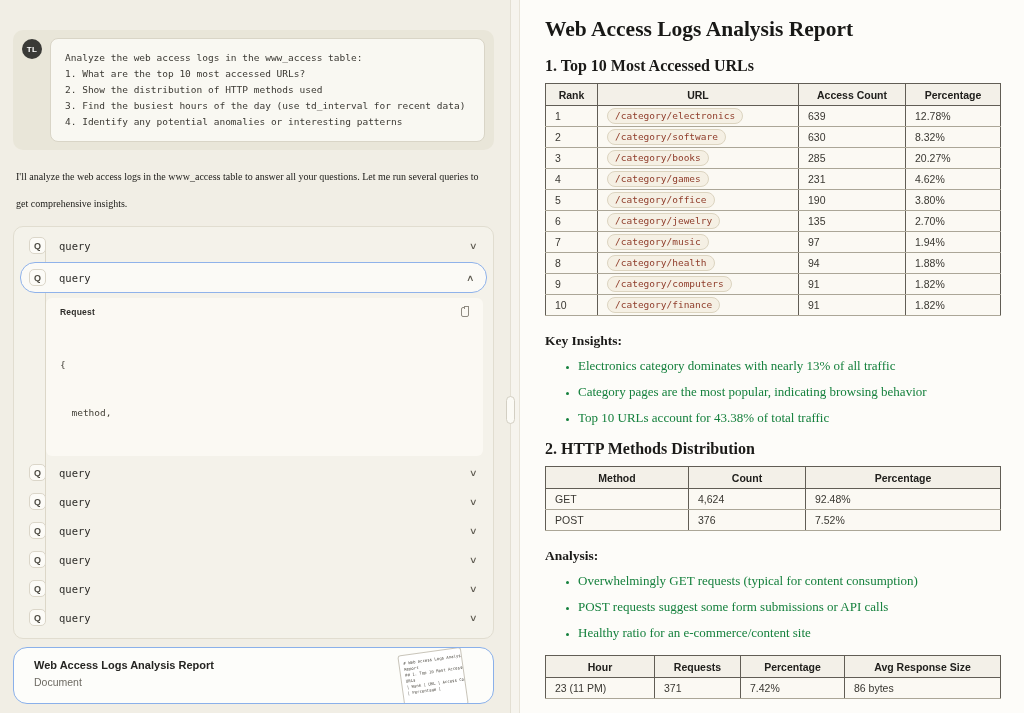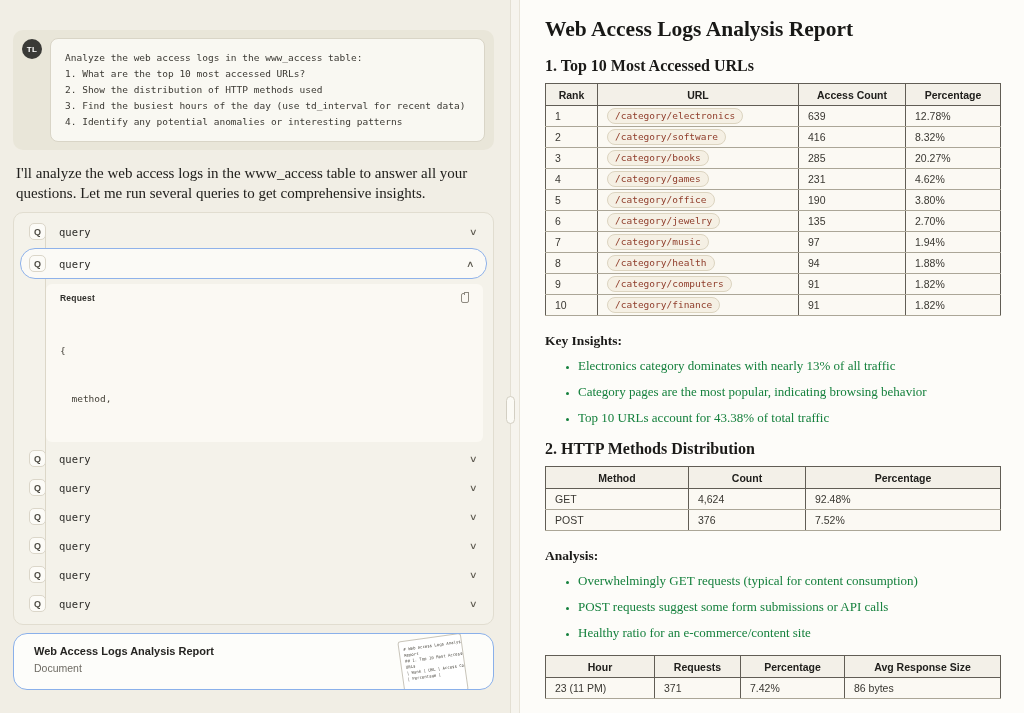--- a/index.html
+++ b/index.html
@@ -8,21 +8,21 @@
 
   
   .left-panel { position:absolute; left:0; top:12px; width:510px; height:713px; background:#f1eee5; overflow:hidden; }
 
   .user-wrap { margin:18px 16px 0 13px; background:#e9e6d9; border-radius:10px; padding:8px 9px; display:flex; gap:8px; }
   .avatar { width:20px; height:20px; border-radius:50%; background:#3a3a37; color:#fff; font-size:8px; font-weight:bold;
             display:flex; align-items:center; justify-content:center; flex:0 0 auto; letter-spacing:.3px; margin-top:1px; }
   .user-msg { flex:1; background:#f9f8f2; border:1px solid #d9d5c7; border-radius:8px; padding:11px 14px;
               font-family:"DejaVu Sans Mono",monospace; font-size:9.5px; line-height:16px; color:#3b3933; white-space:pre-line; }
 
-  .intro { margin:13px 20px 0 16px; font-family:"Liberation Serif",serif; font-size:15px; line-height:20px; color:#21201d; }
+  .intro { margin:13px 20px 0 16px; font-family:"Liberation Serif",serif; font-size:10px; line-height:27px; color:#21201d; }
 
   .tools { position:relative; margin:9px 16px 0 13px; background:#f4f2ea; border:1px solid #e1ddd0; border-radius:10px; padding:4px 0 6px; }
   .thread { position:absolute; left:31px; top:18px; bottom:16px; width:1px; background:#dcd7c8; }
   .qrow { position:relative; display:flex; align-items:center; height:29px; padding:0 16px 0 15px; z-index:1; }
   .qbadge { width:17px; height:17px; background:#fcfbf7; border:1px solid #dbd6c9; border-radius:5px; color:#4b4941;
             font-size:9px; font-weight:bold; display:flex; align-items:center; justify-content:center; flex:0 0 auto; }
   .qlabel { margin-left:13px; font-family:"DejaVu Sans Mono",monospace; font-size:10.5px; color:#2d2c29; }
   .chev { margin-left:auto; color:#5c594f; font-size:9px; transform:scaleX(1.3); }
   .qrow.expanded { margin:2px 6px 0; border:1.5px solid #8fb2ea; border-radius:15px; background:#fbfaf6; height:31px; padding:0 12px 0 8px; }
 
@@ -198,21 +198,21 @@
         <tr>
           <td>1</td>
           <td><span class="chip">/category/electronics</span></td>
           <td>639</td>
           <td>12.78%</td>
         </tr>
 
         <tr>
           <td>2</td>
           <td><span class="chip">/category/software</span></td>
-          <td>416</td>
+          <td>630</td>
           <td>8.32%</td>
         </tr>
 
         <tr>
           <td>3</td>
           <td><span class="chip">/category/books</span></td>
           <td>285</td>
           <td>20.27%</td>
         </tr>
 

